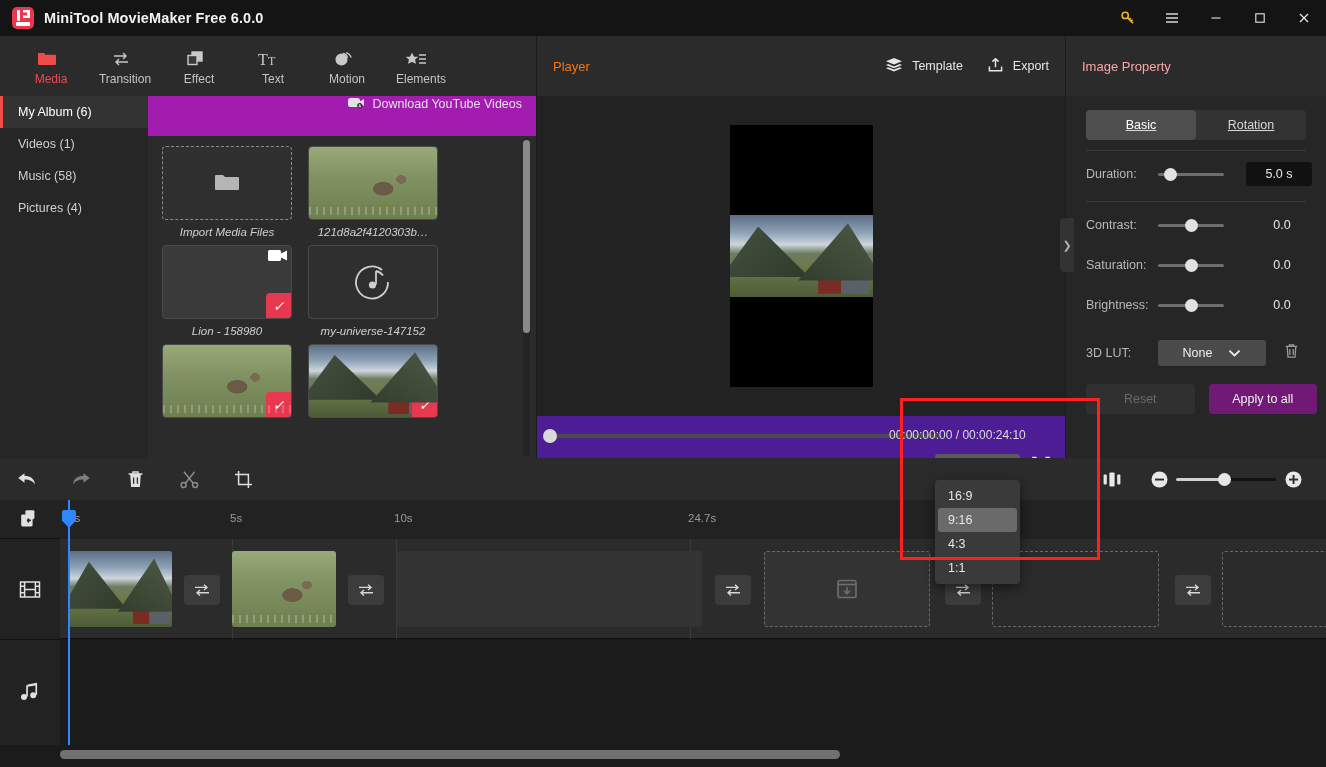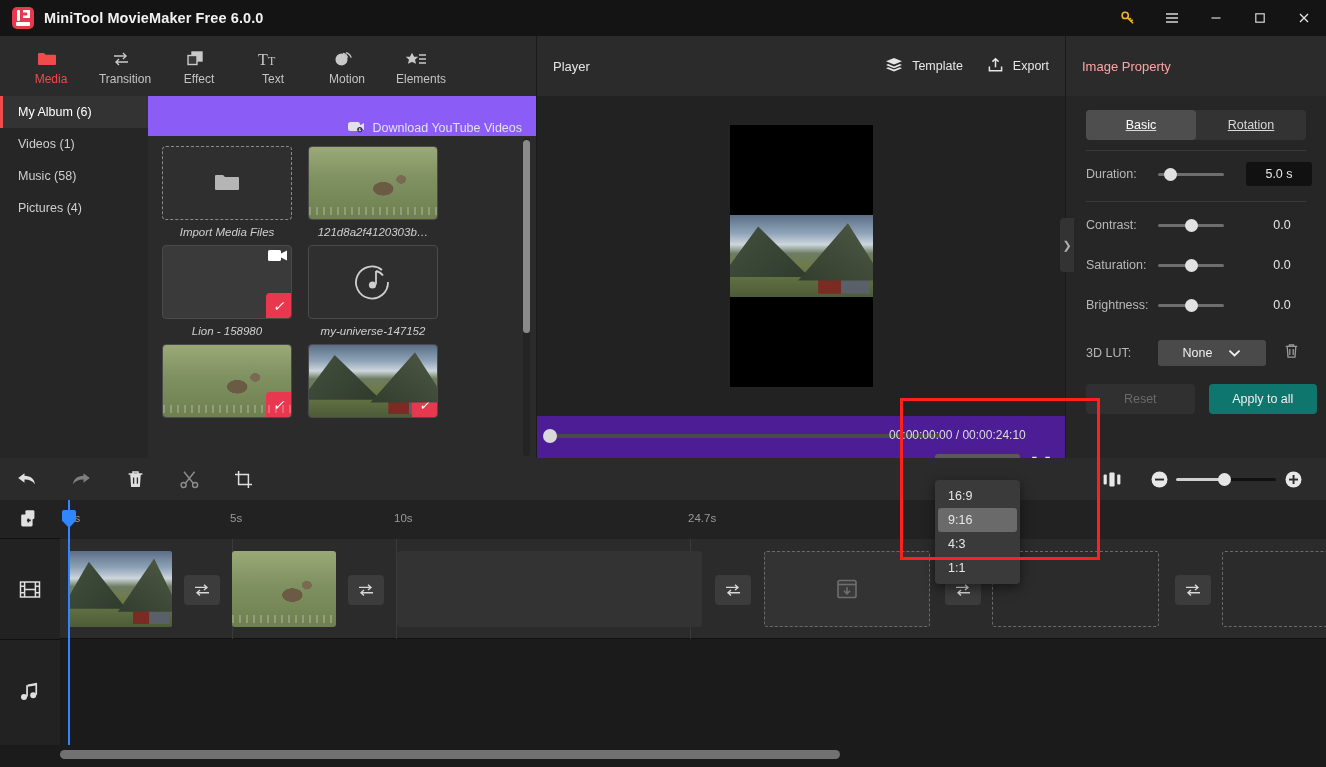--- a/index.html
+++ b/index.html
@@ -43,22 +43,22 @@
   .leftpane { position: absolute; left: 0; top: 36px; width: 536px; height: 422px; background: #2b2b2b; }
   .tabs { height: 60px; display: flex; align-items: center; padding-left: 10px; gap: 0; }
   .tab { width: 74px; display: flex; flex-direction: column; align-items: center; gap: 5px; cursor: pointer; }
   .tab .ic { height: 20px; display: flex; align-items: flex-end; justify-content: center; color: #c9c9c9; }
   .tab .lb { font-size: 12px; color: #c4c4c4; white-space: nowrap; padding-left: 8px; }
   .tab.active .lb { color: #f04b4b; }
   .tab.active .ic { color: #f04b4b; }
 
   
   .albumbar {
-    position: absolute; left: 0; top: 96px; width: 536px; height: 40px; background: #8b5cf6;
-    display: flex; align-items: flex-end;
+    position: absolute; left: 0; top: 96px; width: 536px; height: 40px; background: #a21caf;
+    display: flex; align-items: flex-start;
   }
   .dl-yt { margin-left: auto; margin-right: 14px; display: flex; align-items: center; gap: 8px;
            font-size: 12.5px; color: #e2e2e2; cursor: pointer; }
 
   
   .sidebar { position: absolute; left: 0; top: 96px; width: 148px; height: 362px; background: #262626; }
   .sb-item {
     height: 32px; display: flex; align-items: center; padding-left: 18px;
     font-size: 12.5px; color: #cfcfcf; position: relative; cursor: pointer;
   }
@@ -113,21 +113,21 @@
   .hut2 { position:absolute; right:2%; bottom:4%; width:20%; height:30%; background:#5a6068;
       clip-path: polygon(0 35%, 50% 0, 100% 35%, 100% 100%, 0 100%); }
 
   
   .mscroll { position: absolute; left: 523px; top: 138px; width: 7px; height: 318px; background: #242424; border-radius: 4px; }
   .mscroll .thumbbar { position: absolute; left: 0; top: 2px; width: 7px; height: 193px; background: #8a8a8a; border-radius: 4px; }
 
   
   .player { position: absolute; left: 537px; top: 36px; width: 528px; height: 422px; background: #222; }
   .player-head { height: 60px; background: #2b2b2b; display: flex; align-items: center; padding: 0 16px; }
-  .player-title { font-size: 13px; color: #e5e5e5; }
+  .player-title { font-size: 13px; color: #f97316; }
   .ph-actions { margin-left: auto; display: flex; align-items: center; gap: 24px; }
   .ph-act { display: flex; align-items: center; gap: 9px; font-size: 12.5px; color: #e6e6e6; cursor: pointer; }
   .stage { position: absolute; left: 0; top: 60px; width: 528px; height: 320px; background: #222;
            display: flex; align-items: center; justify-content: center; }
   .frame { width: 143px; height: 262px; background: #000; position: relative; overflow: hidden; }
   .frame .pic { position: absolute; left: 0; top: 50%; transform: translateY(-50%); width: 143px; height: 82px; }
 
   
   .pctl { position: absolute; left: 0; top: 380px; width: 528px; height: 78px; background: #4c1d95; }
   .seek { position: absolute; left: 12px; top: 18px; width: 392px; height: 4px; background: #4a4a4a; border-radius: 2px; }
@@ -160,21 +160,21 @@
   .prow { display: flex; align-items: center; height: 34px; padding: 0 14px 0 20px; margin-top: 6px; }
   .plabel { width: 72px; font-size: 12.5px; color: #b8b8b8; }
   .slider { position: relative; width: 66px; height: 3px; background: #6e6e6e; border-radius: 2px; margin-right: 10px; }
   .slider .knob { position: absolute; top: -5px; width: 13px; height: 13px; border-radius: 50%; background: #e2e2e2; }
   .pval { font-size: 12.5px; color: #e6e6e6; margin-left: auto; width: 60px; text-align: center; }
   .pval.box { background: #111; border-radius: 3px; height: 24px; line-height: 24px; width: 66px; }
   .lutsel { width: 108px; height: 26px; background: #4a4a4a; border-radius: 3px; display: flex; align-items: center;
             justify-content: center; gap: 16px; font-size: 12.5px; color: #f0f0f0; cursor: pointer; }
   .trash { margin-left: 18px; color: #9a9a9a; cursor: pointer; }
   .rbtns { display: flex; gap: 14px; padding: 14px 9px 0 20px; }
-  .rbtn { flex: 1; height: 30px; border-radius: 4px; background: #0f766e; display: flex; align-items: center;
+  .rbtn { flex: 1; height: 30px; border-radius: 4px; background: #701a75; display: flex; align-items: center;
           justify-content: center; font-size: 12.5px; color: #efefef; cursor: pointer; }
   .rbtn.disabled { background: #303030; color: #6a6a6a; }
   .collapse-tab {
     position: absolute; left: 1060px; top: 218px; width: 14px; height: 54px; background: #333;
     border-radius: 4px 0 0 4px; display: flex; align-items: center; justify-content: center;
     color: #b0b0b0; font-size: 11px; cursor: pointer; z-index: 12;
   }
 
   
   .tltoolbar { position: absolute; left: 0; top: 458px; width: 1326px; height: 42px; background: #2b2b2b;

